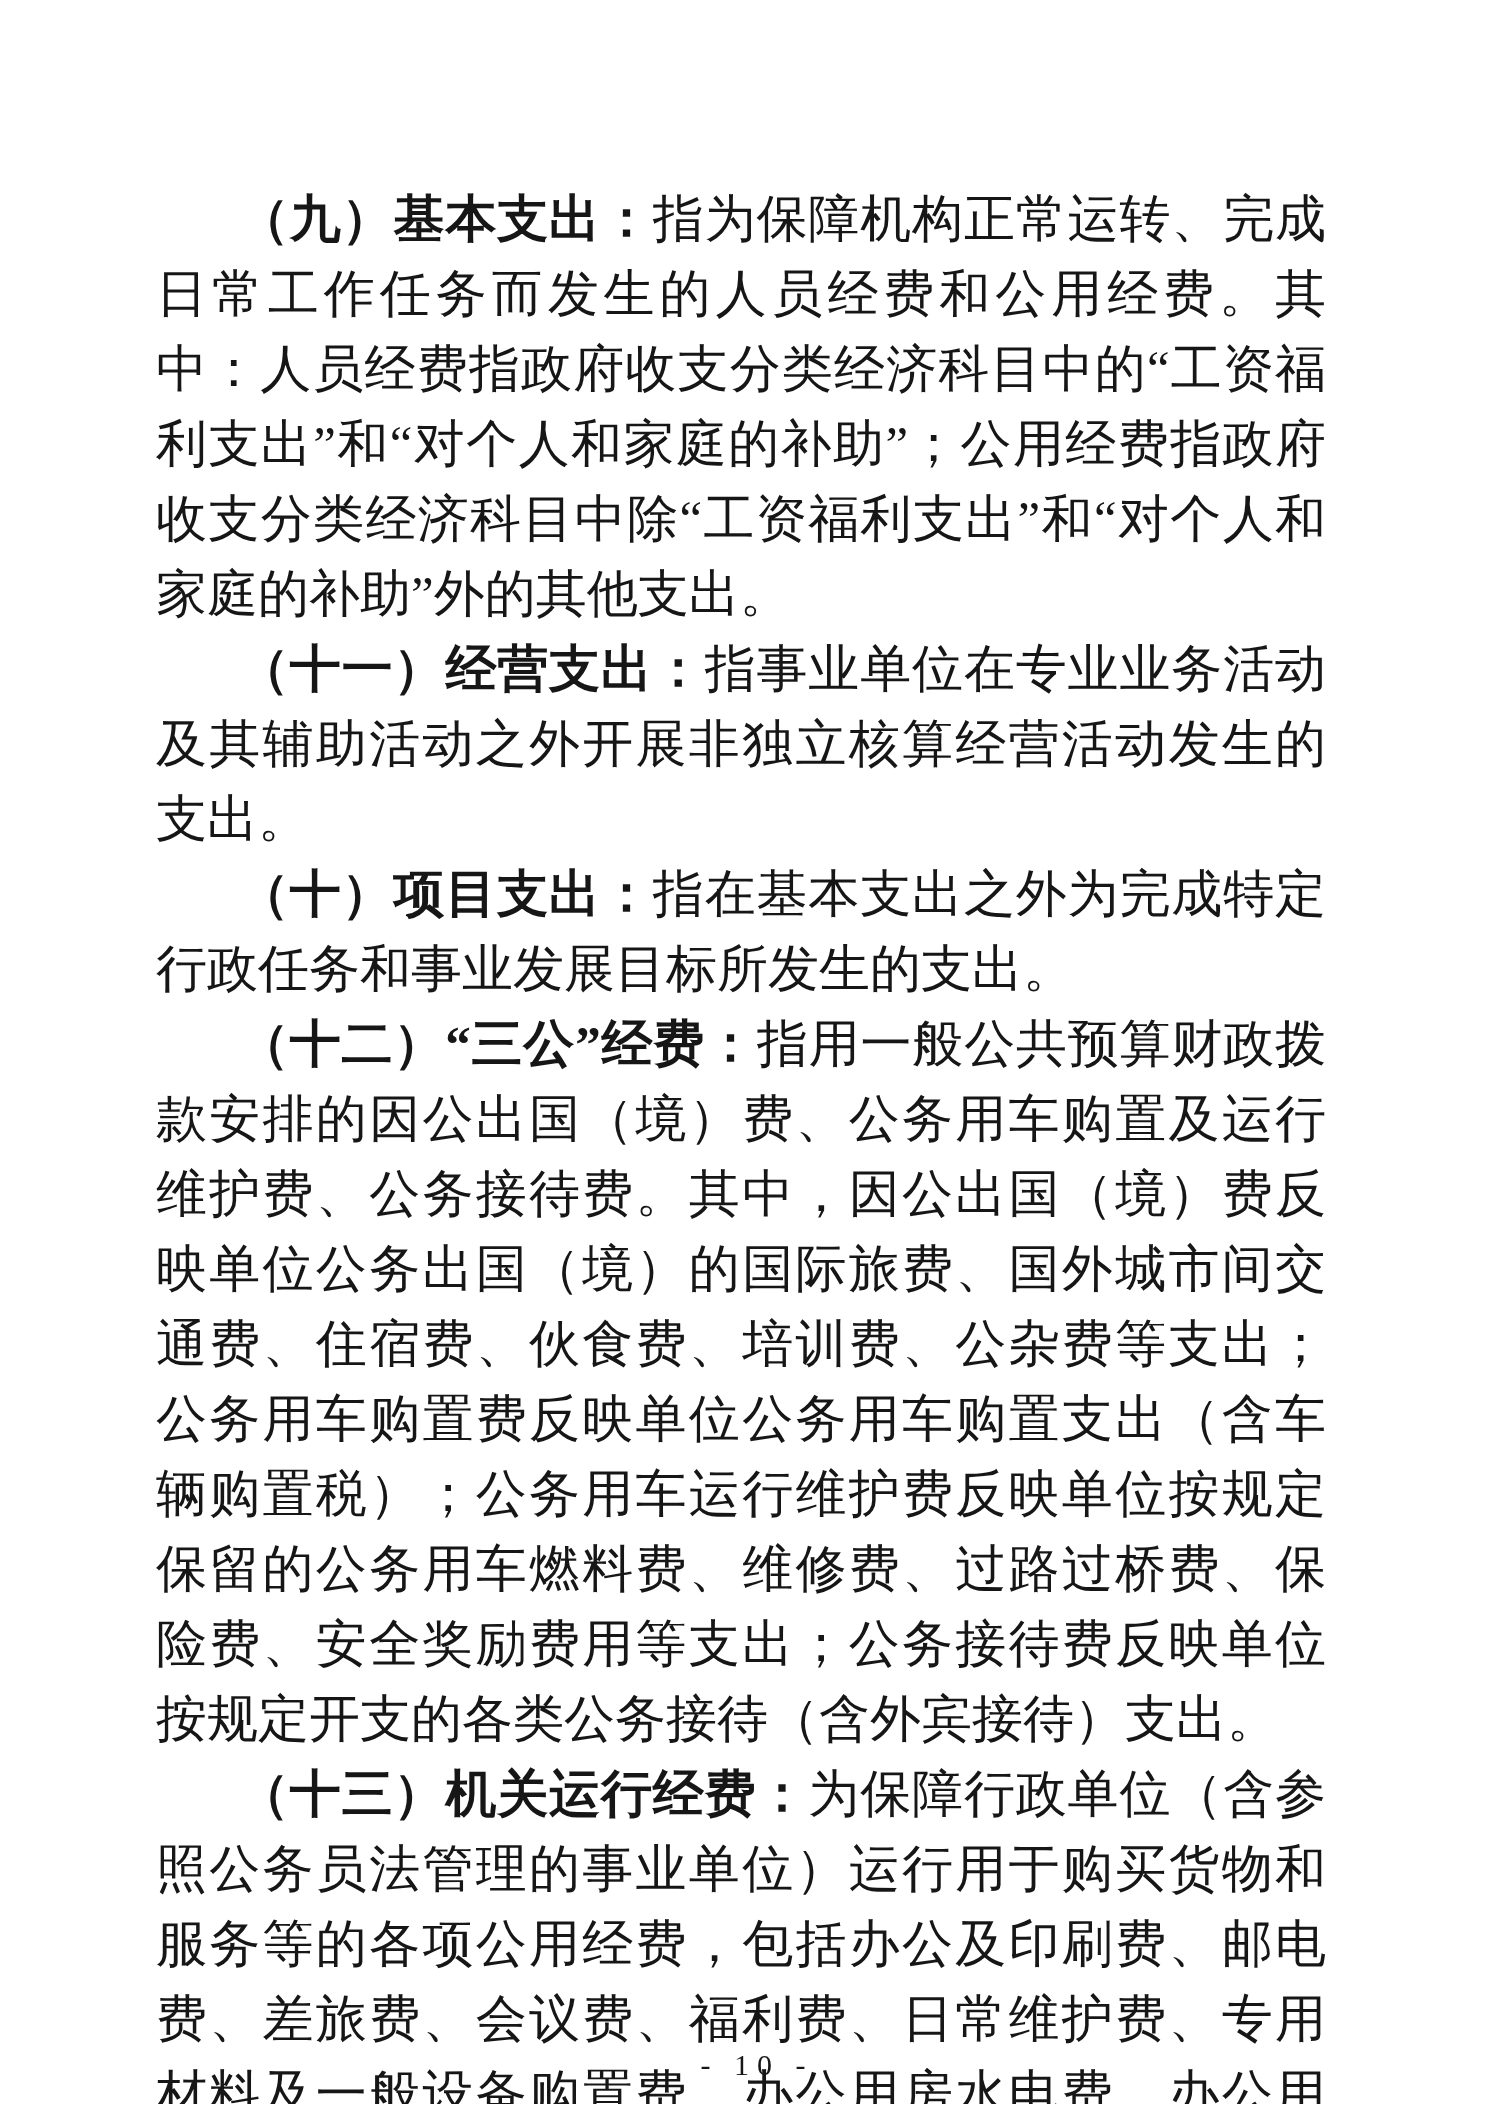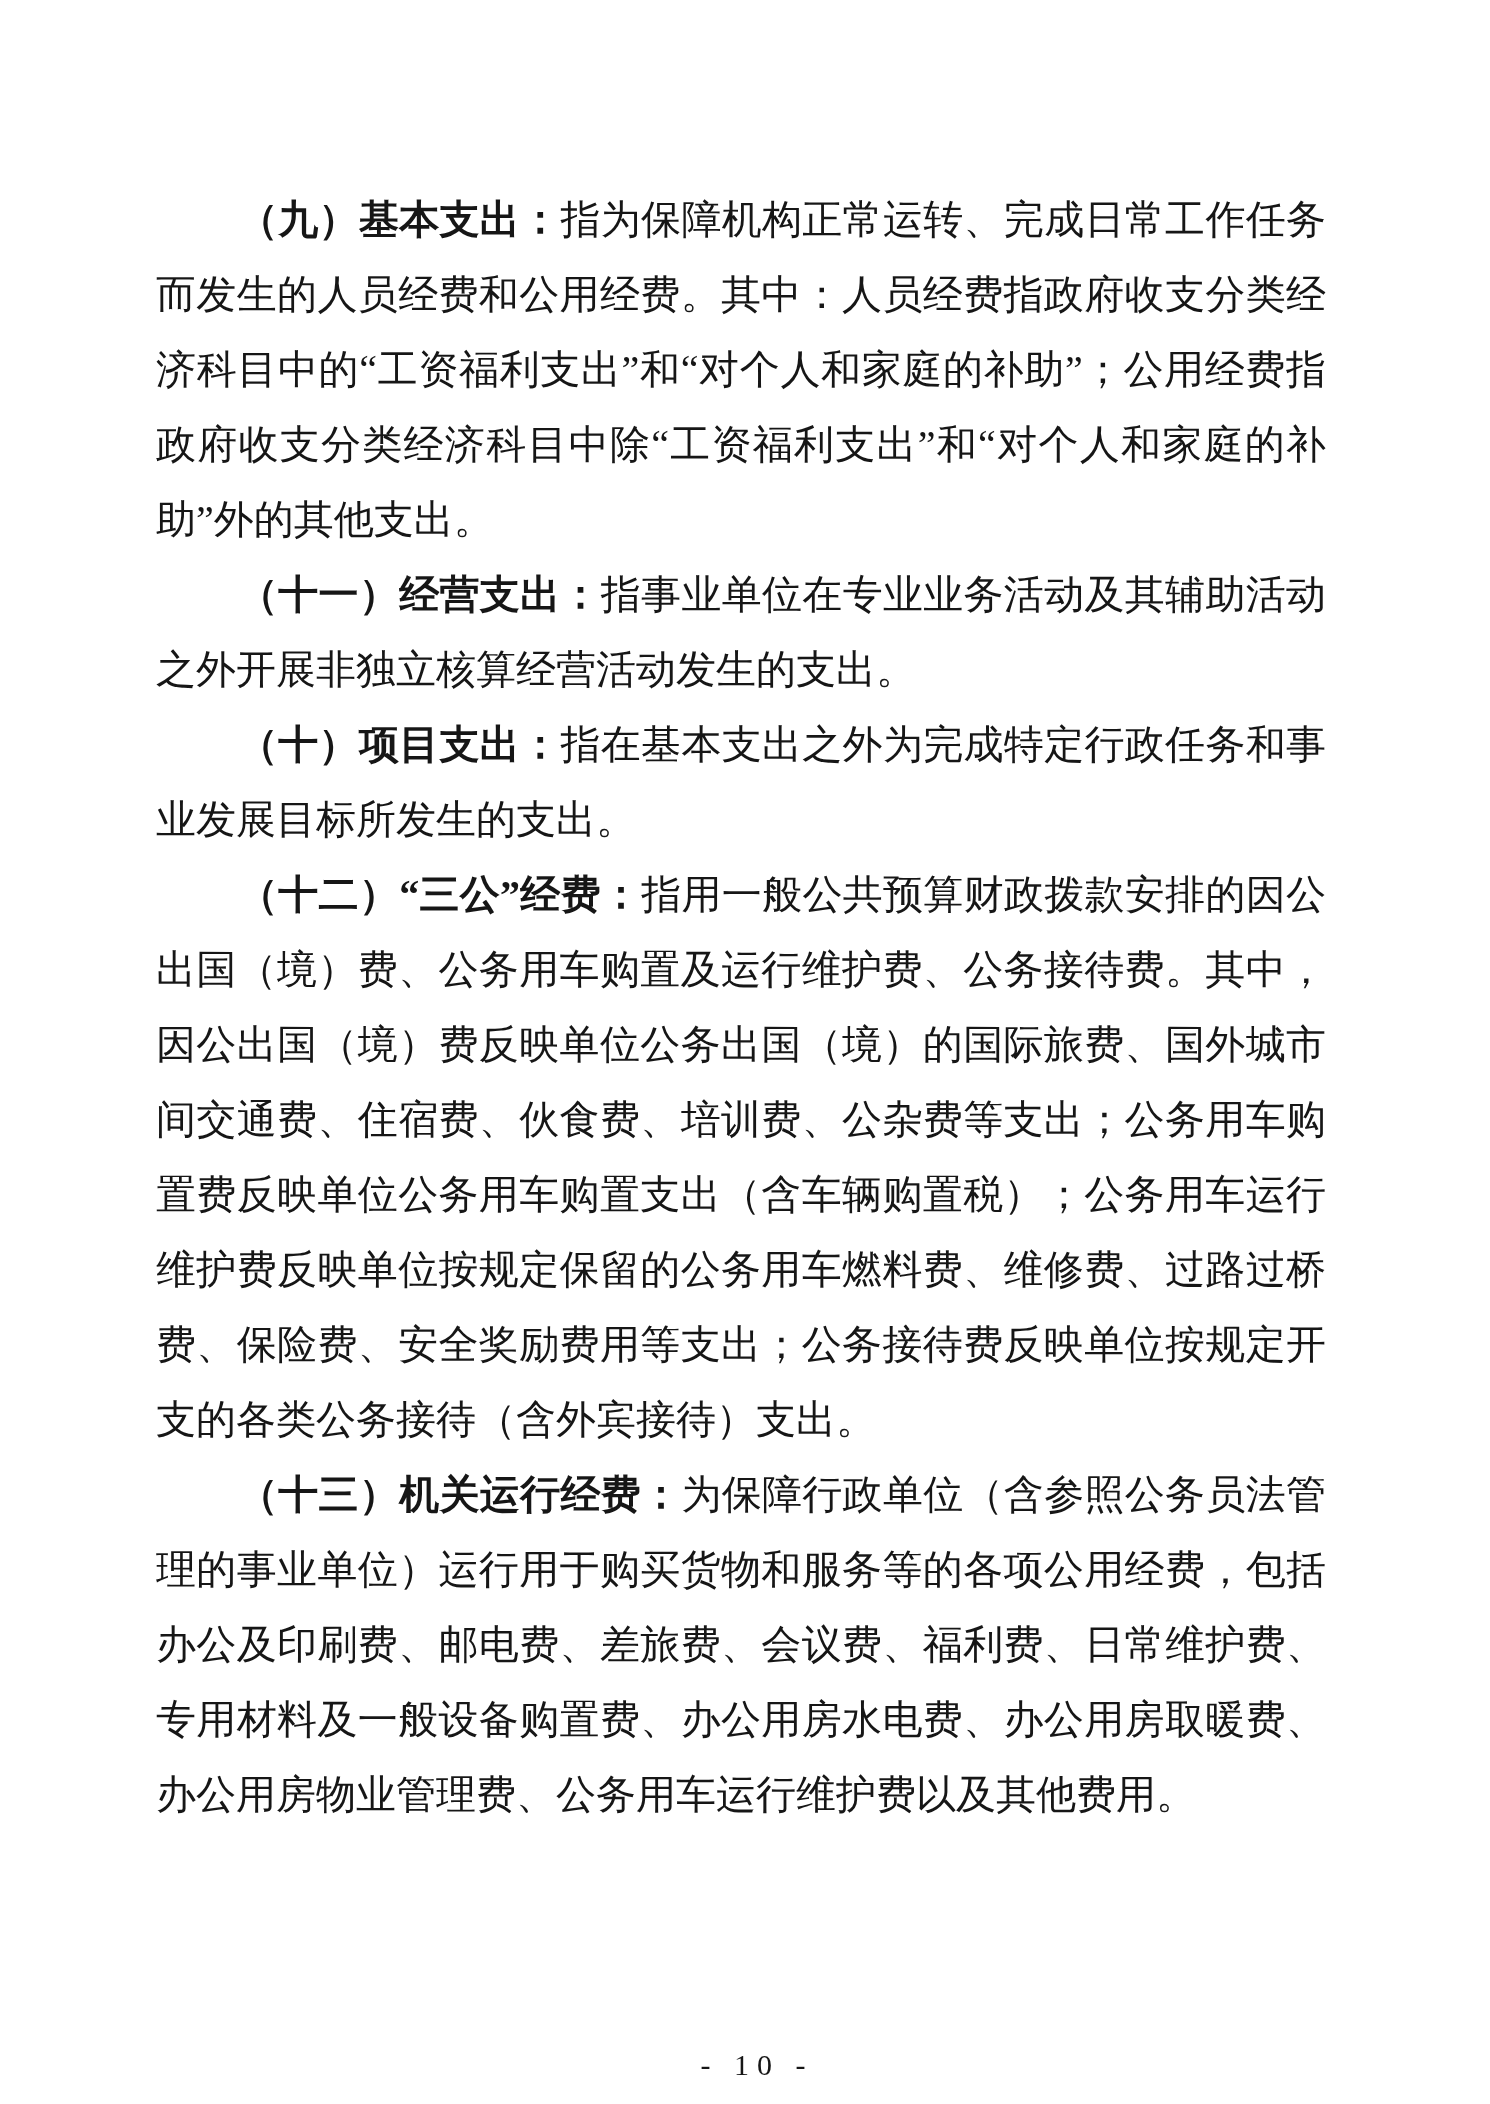--- a/index.html
+++ b/index.html
@@ -17,21 +17,21 @@
     font-family: "Liberation Serif", "DejaVu Serif", serif;
   }
   .content {
     position: absolute;
     left: 156px;
     top: 182px;
     width: 1170px;
   }
   .para {
     margin: 0;
-    font-size: 40px;
+    font-size: 51px;
     line-height: 75px;
     letter-spacing: 0px;
     color: #161616;
     text-align: justify;
     text-justify: inter-ideograph;
     text-indent: 82px;
   }
   .para-heading {
     font-weight: bold;
   }

